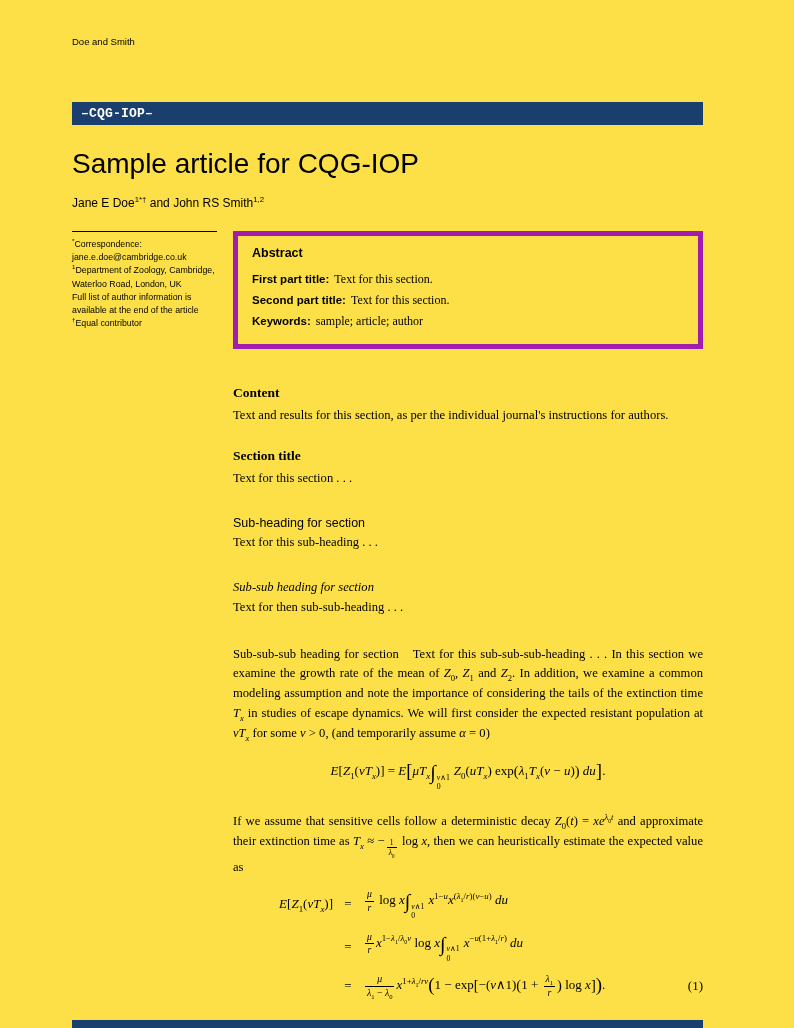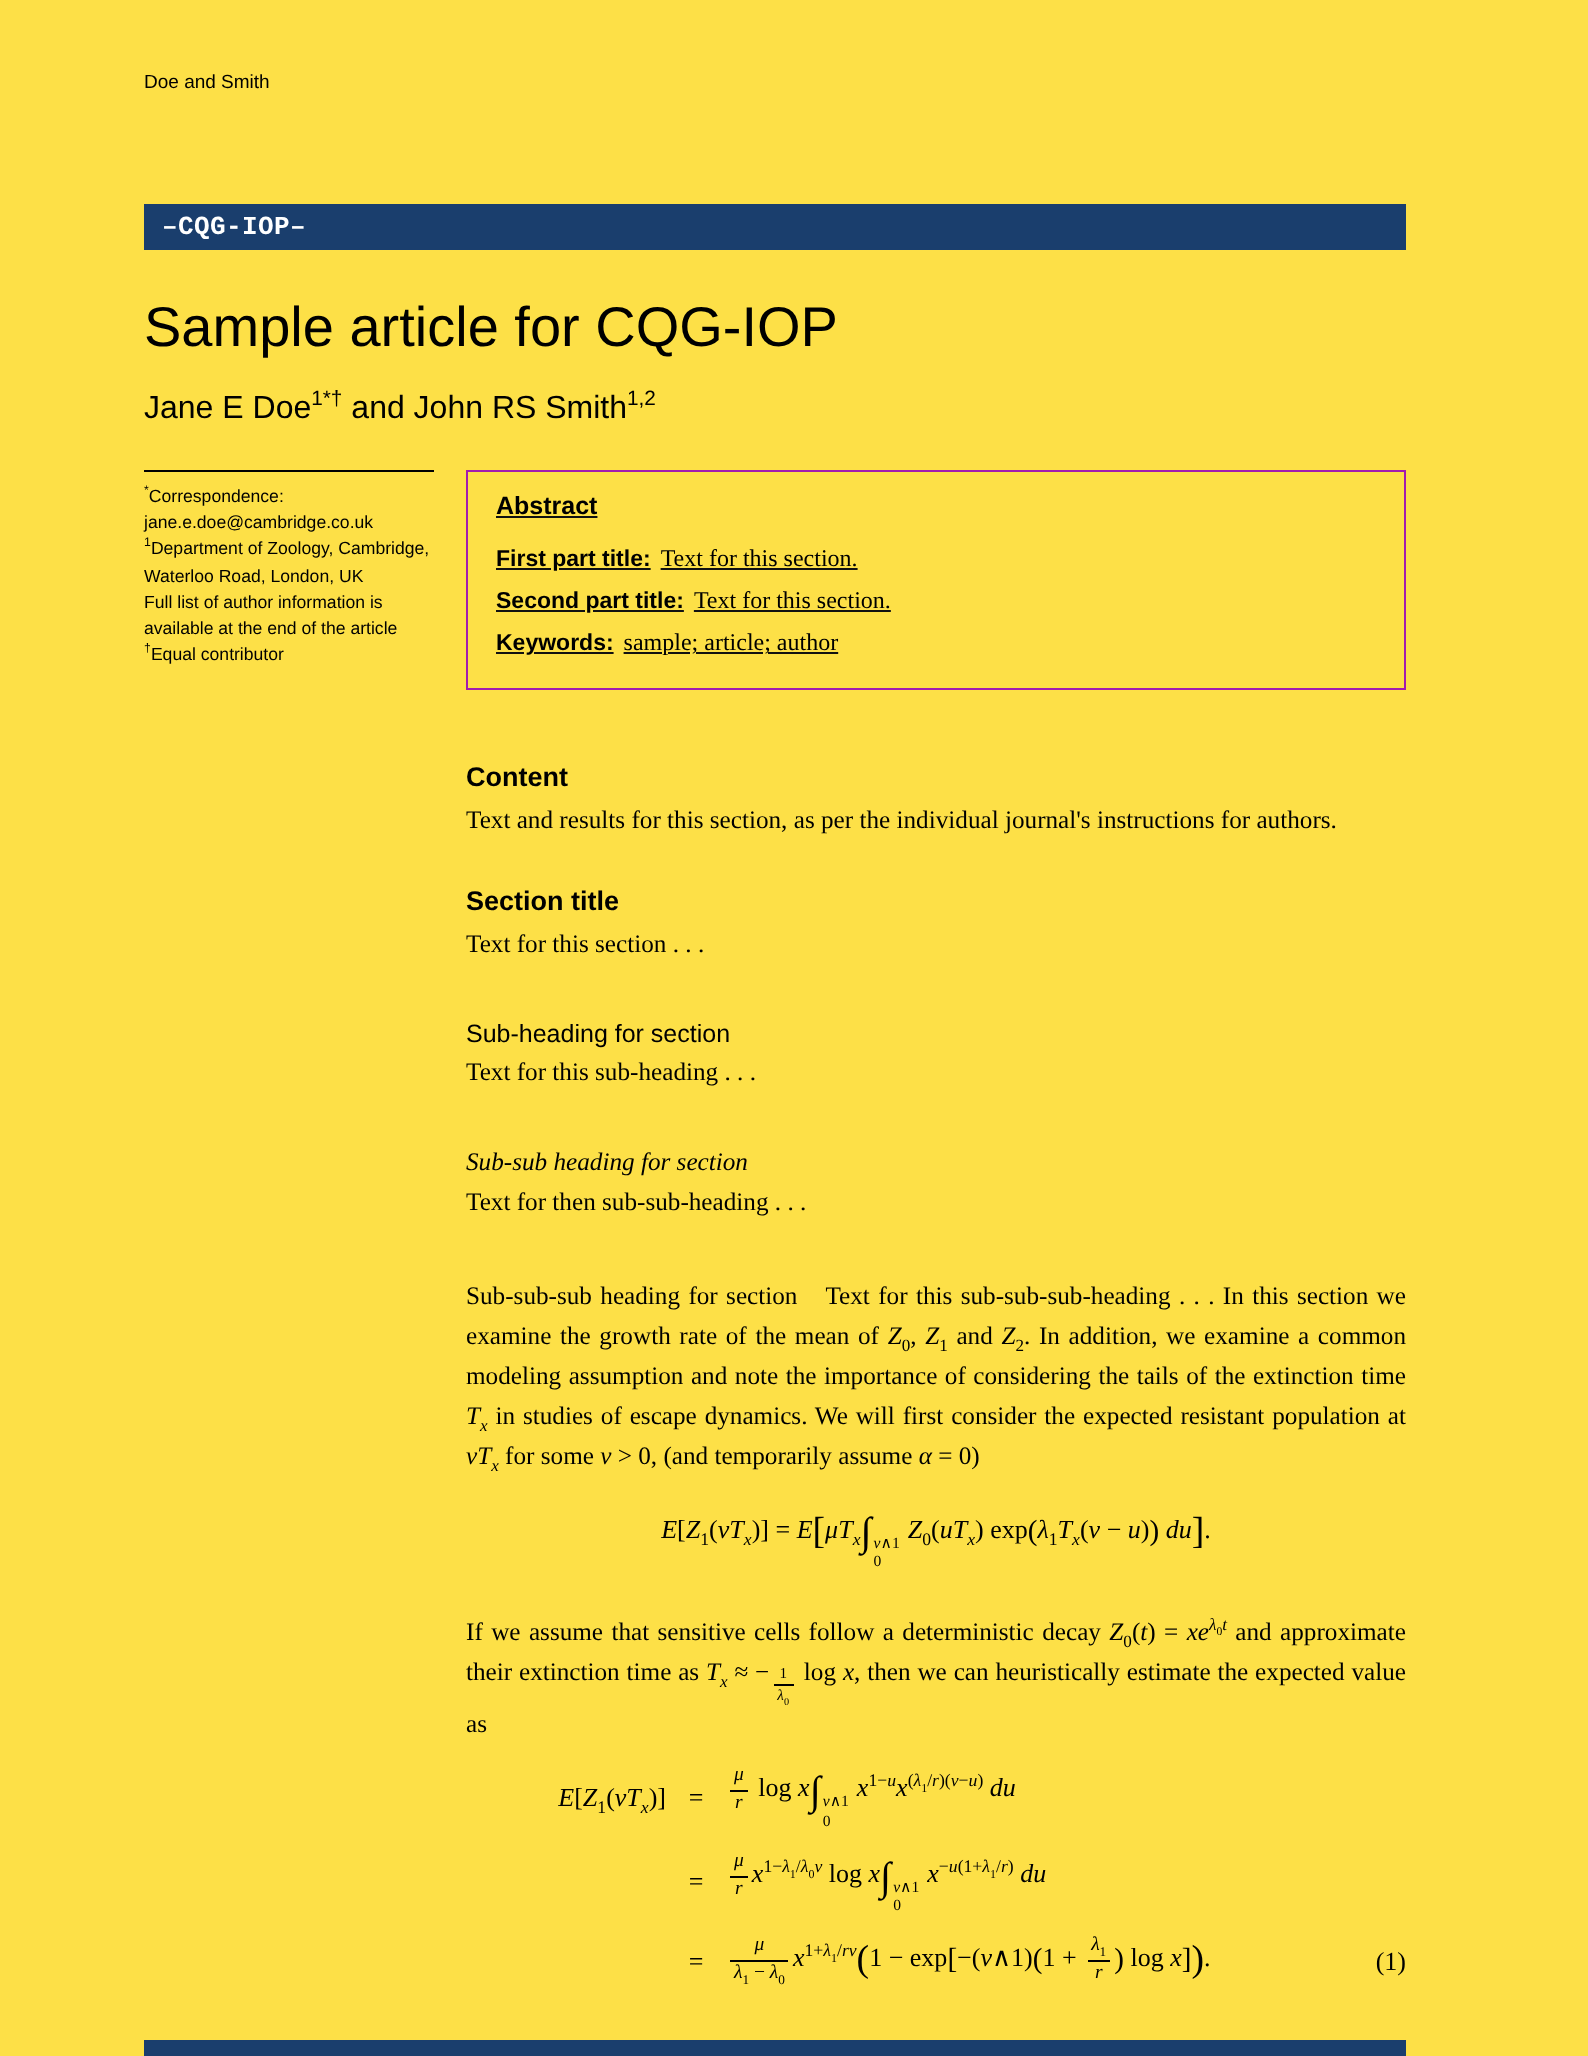--- a/index.html
+++ b/index.html
@@ -20,45 +20,45 @@
     letter-spacing:0.2px;
   }
   .title {
     margin:23px 91px 0 72px;
     font-family:"Liberation Sans","DejaVu Sans",sans-serif;
     font-size:28px; font-weight:normal; color:#000;
   }
   .authors {
     margin:16px 91px 0 72px;
     font-family:"Liberation Sans","DejaVu Sans",sans-serif;
-    font-size:16px; color:#000;
+    font-size:12px; color:#000;
   }
   .authors sup { font-size:0.65em; }
   .columns { display:flex; margin:21px 91px 0 72px; align-items:flex-start; }
   .side {
     width:145px; margin-right:16px; border-top:1px solid #000; padding-top:6px;
     font-family:"Liberation Sans","DejaVu Sans",sans-serif;
     font-size:8.8px; line-height:1.5; color:#000; box-sizing:border-box;
   }
   .side sup { font-size:0.7em; }
   .abstract {
-    flex:1; border:1px solid #a21caf; padding:10px 14px 12px 14px; box-sizing:border-box;text-decoration:underline;
+    flex:1; border:5px solid #a21caf; padding:10px 14px 12px 14px; box-sizing:border-box;
   }
   .abstract-heading {
     font-family:"Liberation Sans","DejaVu Sans",sans-serif;
     font-weight:bold; font-size:12.5px; margin:0 0 9px 0; color:#000;
   }
   .abstract-row { font-size:12px; line-height:1.75; color:#000; }
   .abstract-row .lbl {
     font-family:"Liberation Sans","DejaVu Sans",sans-serif;
     font-weight:bold; font-size:11.5px; margin-right:5px;
   }
   .main { margin:36px 91px 0 233px; color:#000; }
   .h-big {
-    font-family:Liberation Sans, sans-serif;
+    font-family:Liberation Serif, serif;
     font-weight:bold; font-size:13.5px; margin:0 0 5px 0;
   }
   .h-sub {
     font-family:"Liberation Sans","DejaVu Sans",sans-serif;
     font-weight:normal; font-size:12.5px; margin:0 0 3px 0;
   }
   .h-ital { font-style:italic; font-size:12.6px; margin:0 0 3px 0; }
   .para {
     font-size:12.6px; line-height:1.58; text-align:justify; margin:0;
   }

